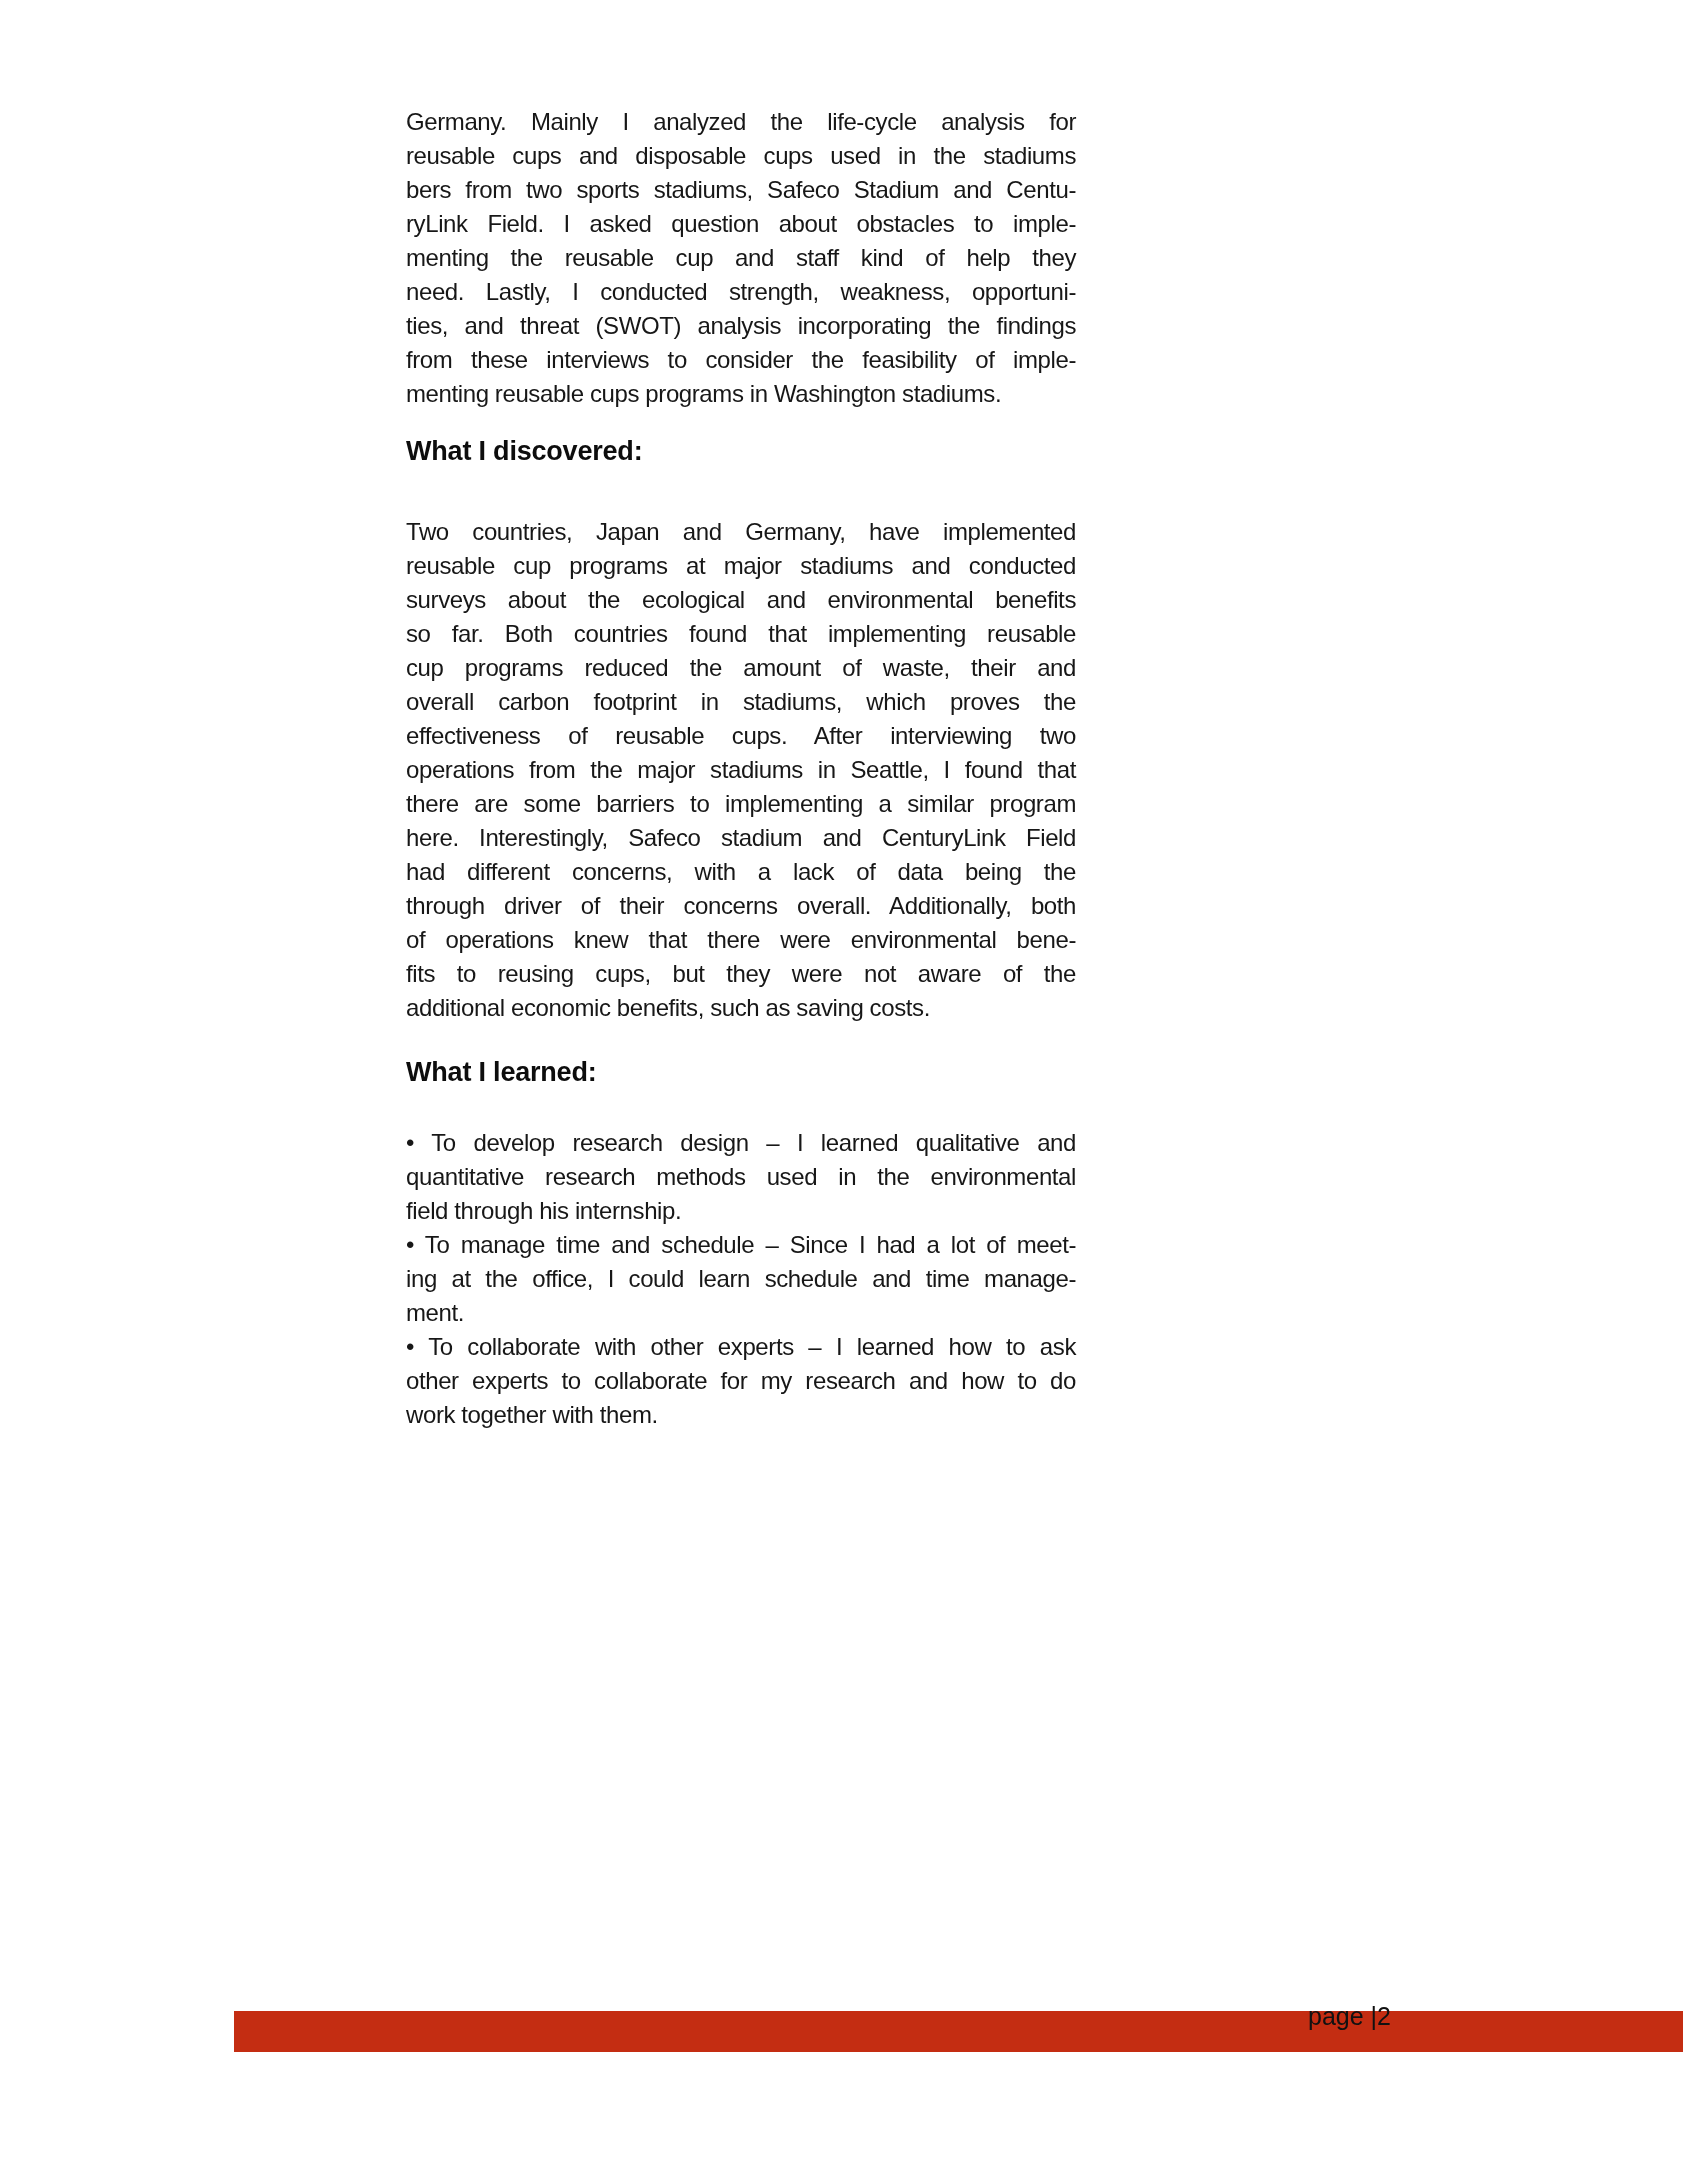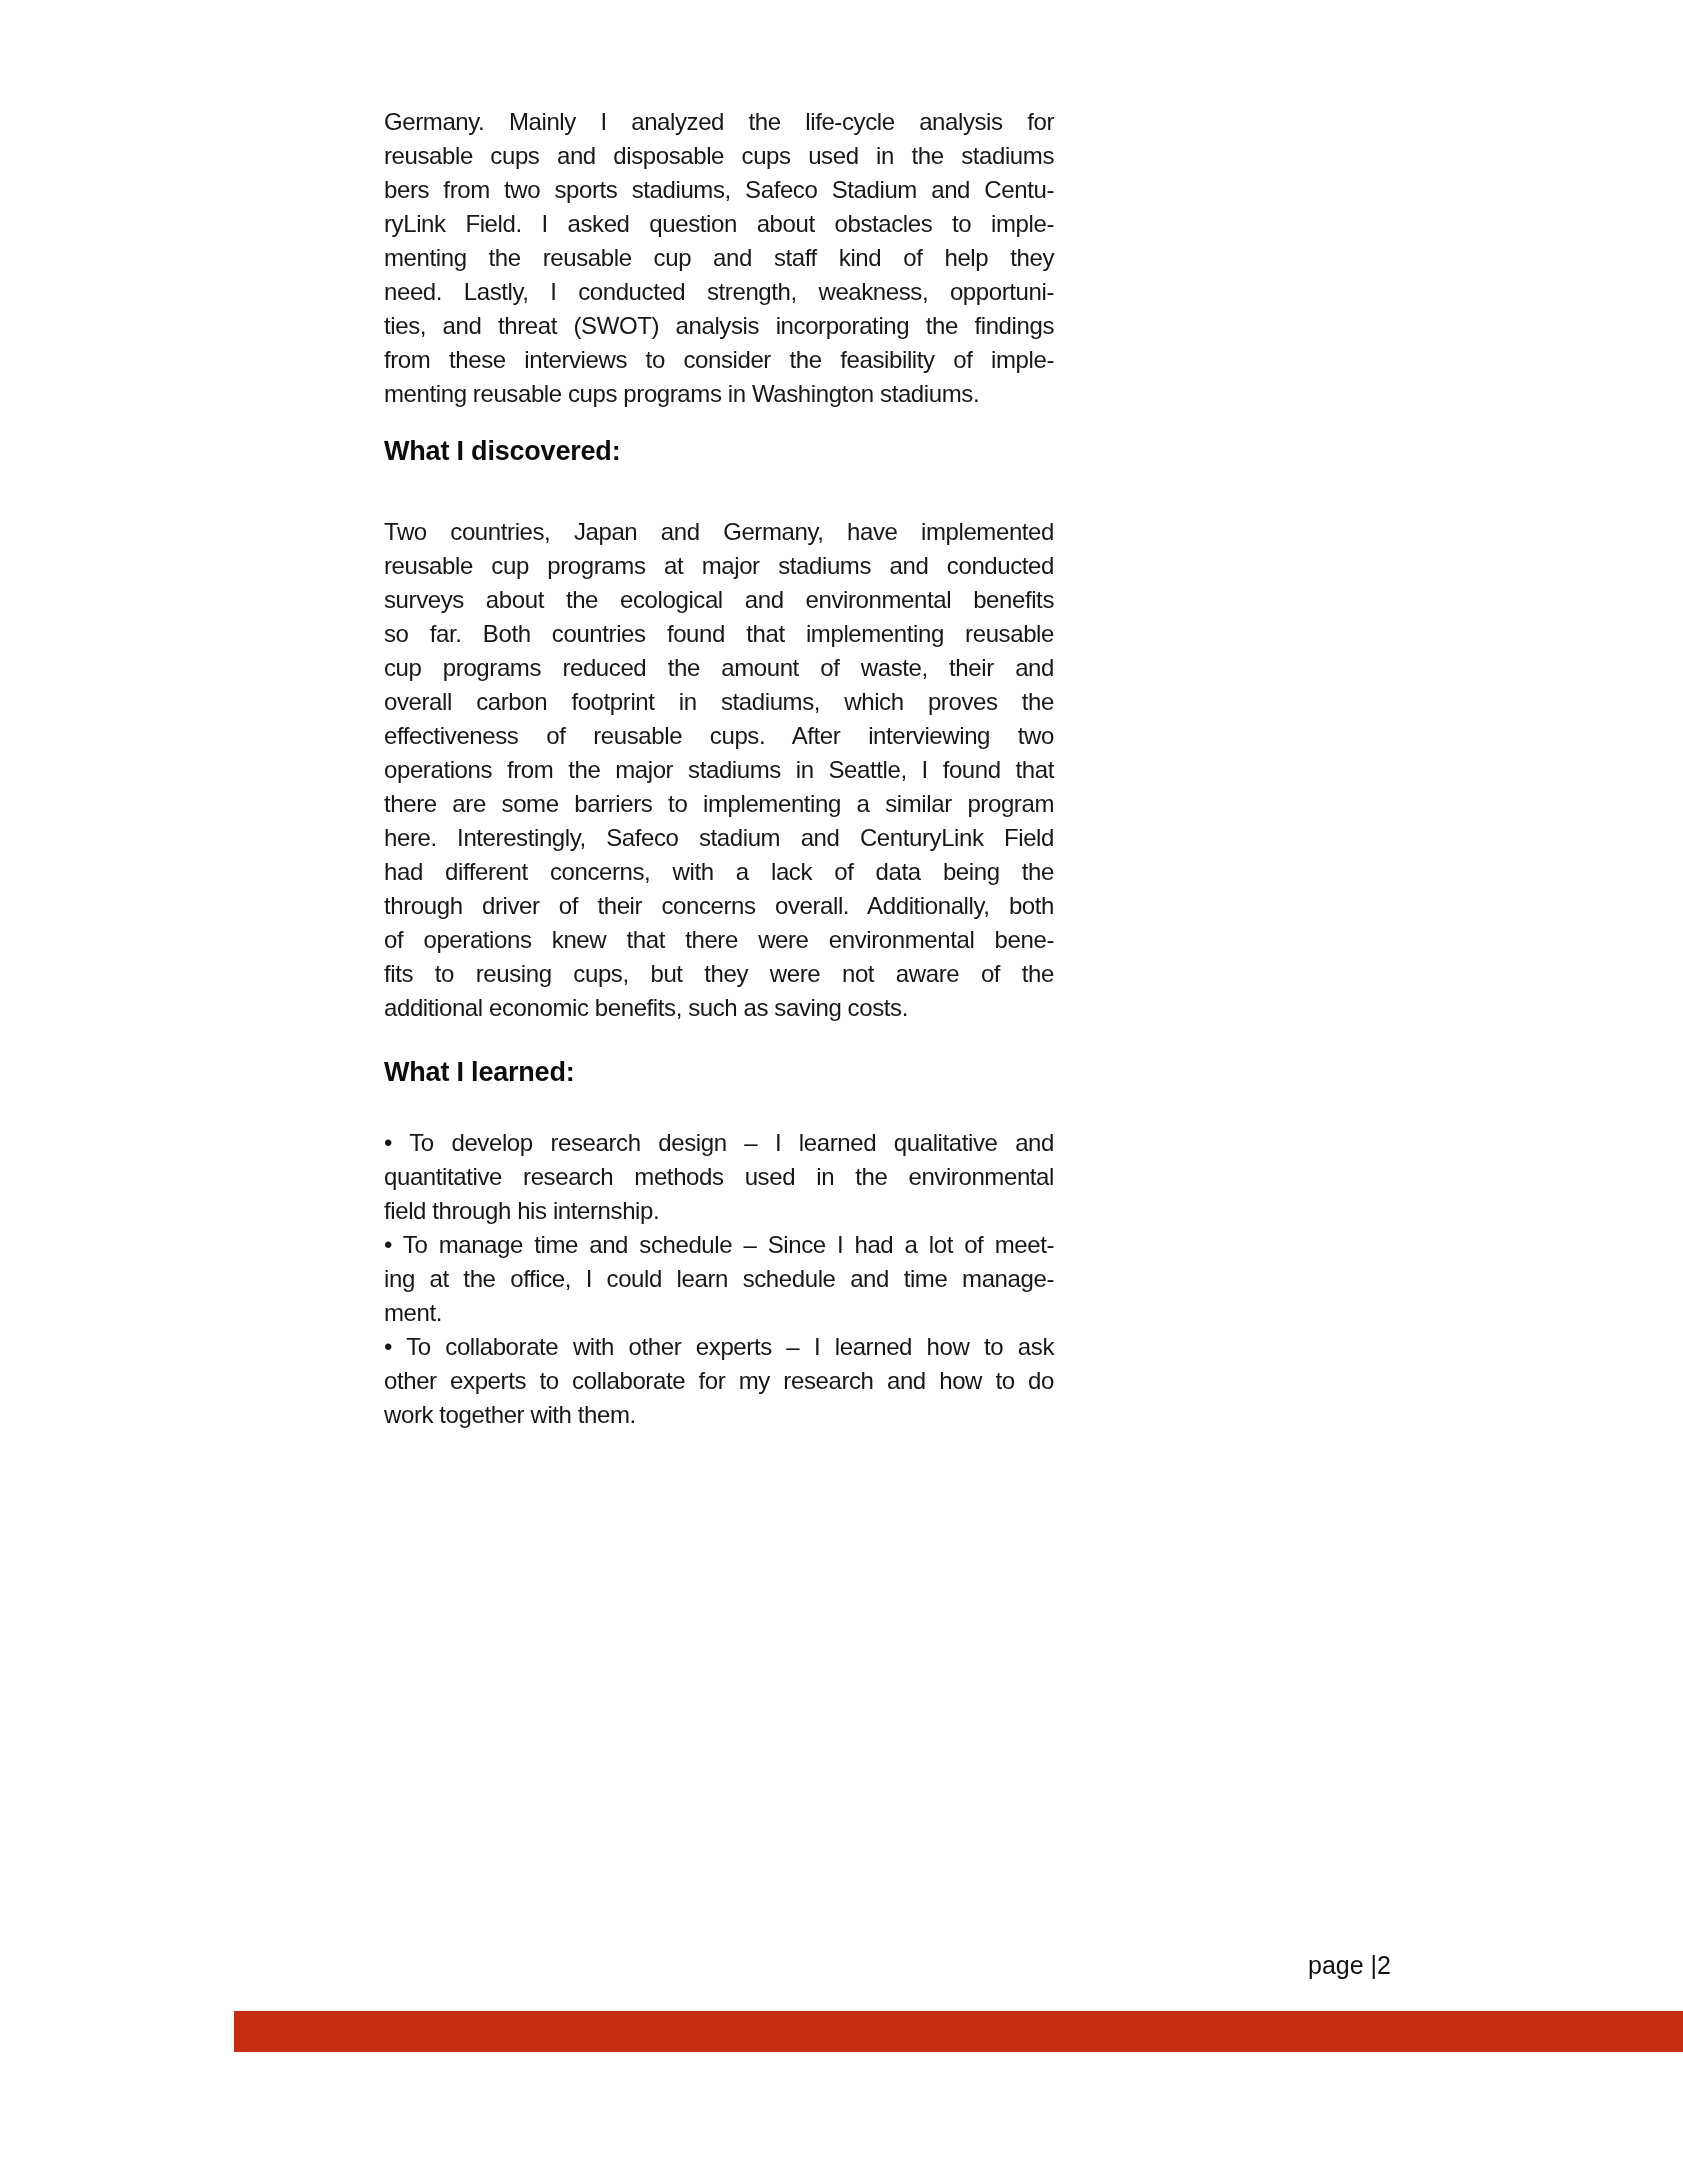--- a/index.html
+++ b/index.html
@@ -11,21 +11,21 @@
     position: relative;
     width: 1683px;
     height: 2179px;
     background: #ffffff;
     overflow: hidden;
     font-family: "Liberation Sans", sans-serif;
     color: #171717;
   }
   .content {
     position: absolute;
-    left: 384px;
+    left: 406px;
     top: 105px;
     width: 670px;
   }
   .para .line {
     font-size: 24px;
     line-height: 34px;
     letter-spacing: -0.4px;
     text-align: justify;
     text-align-last: justify;
     color: #171717;
@@ -49,21 +49,21 @@
     position: absolute;
     left: 234px;
     right: 0;
     top: 2011px;
     height: 41px;
   }
   .page-number {
     position: absolute;
     left: 995px;
     width: 396px;
-    top: 1948px;
+    top: 1999px;
     height: 34px;
     line-height: 34px;
     font-size: 25px;
     text-align: right;
     color: #111111;
   }
 </style>
 </head>
 <body>
 

